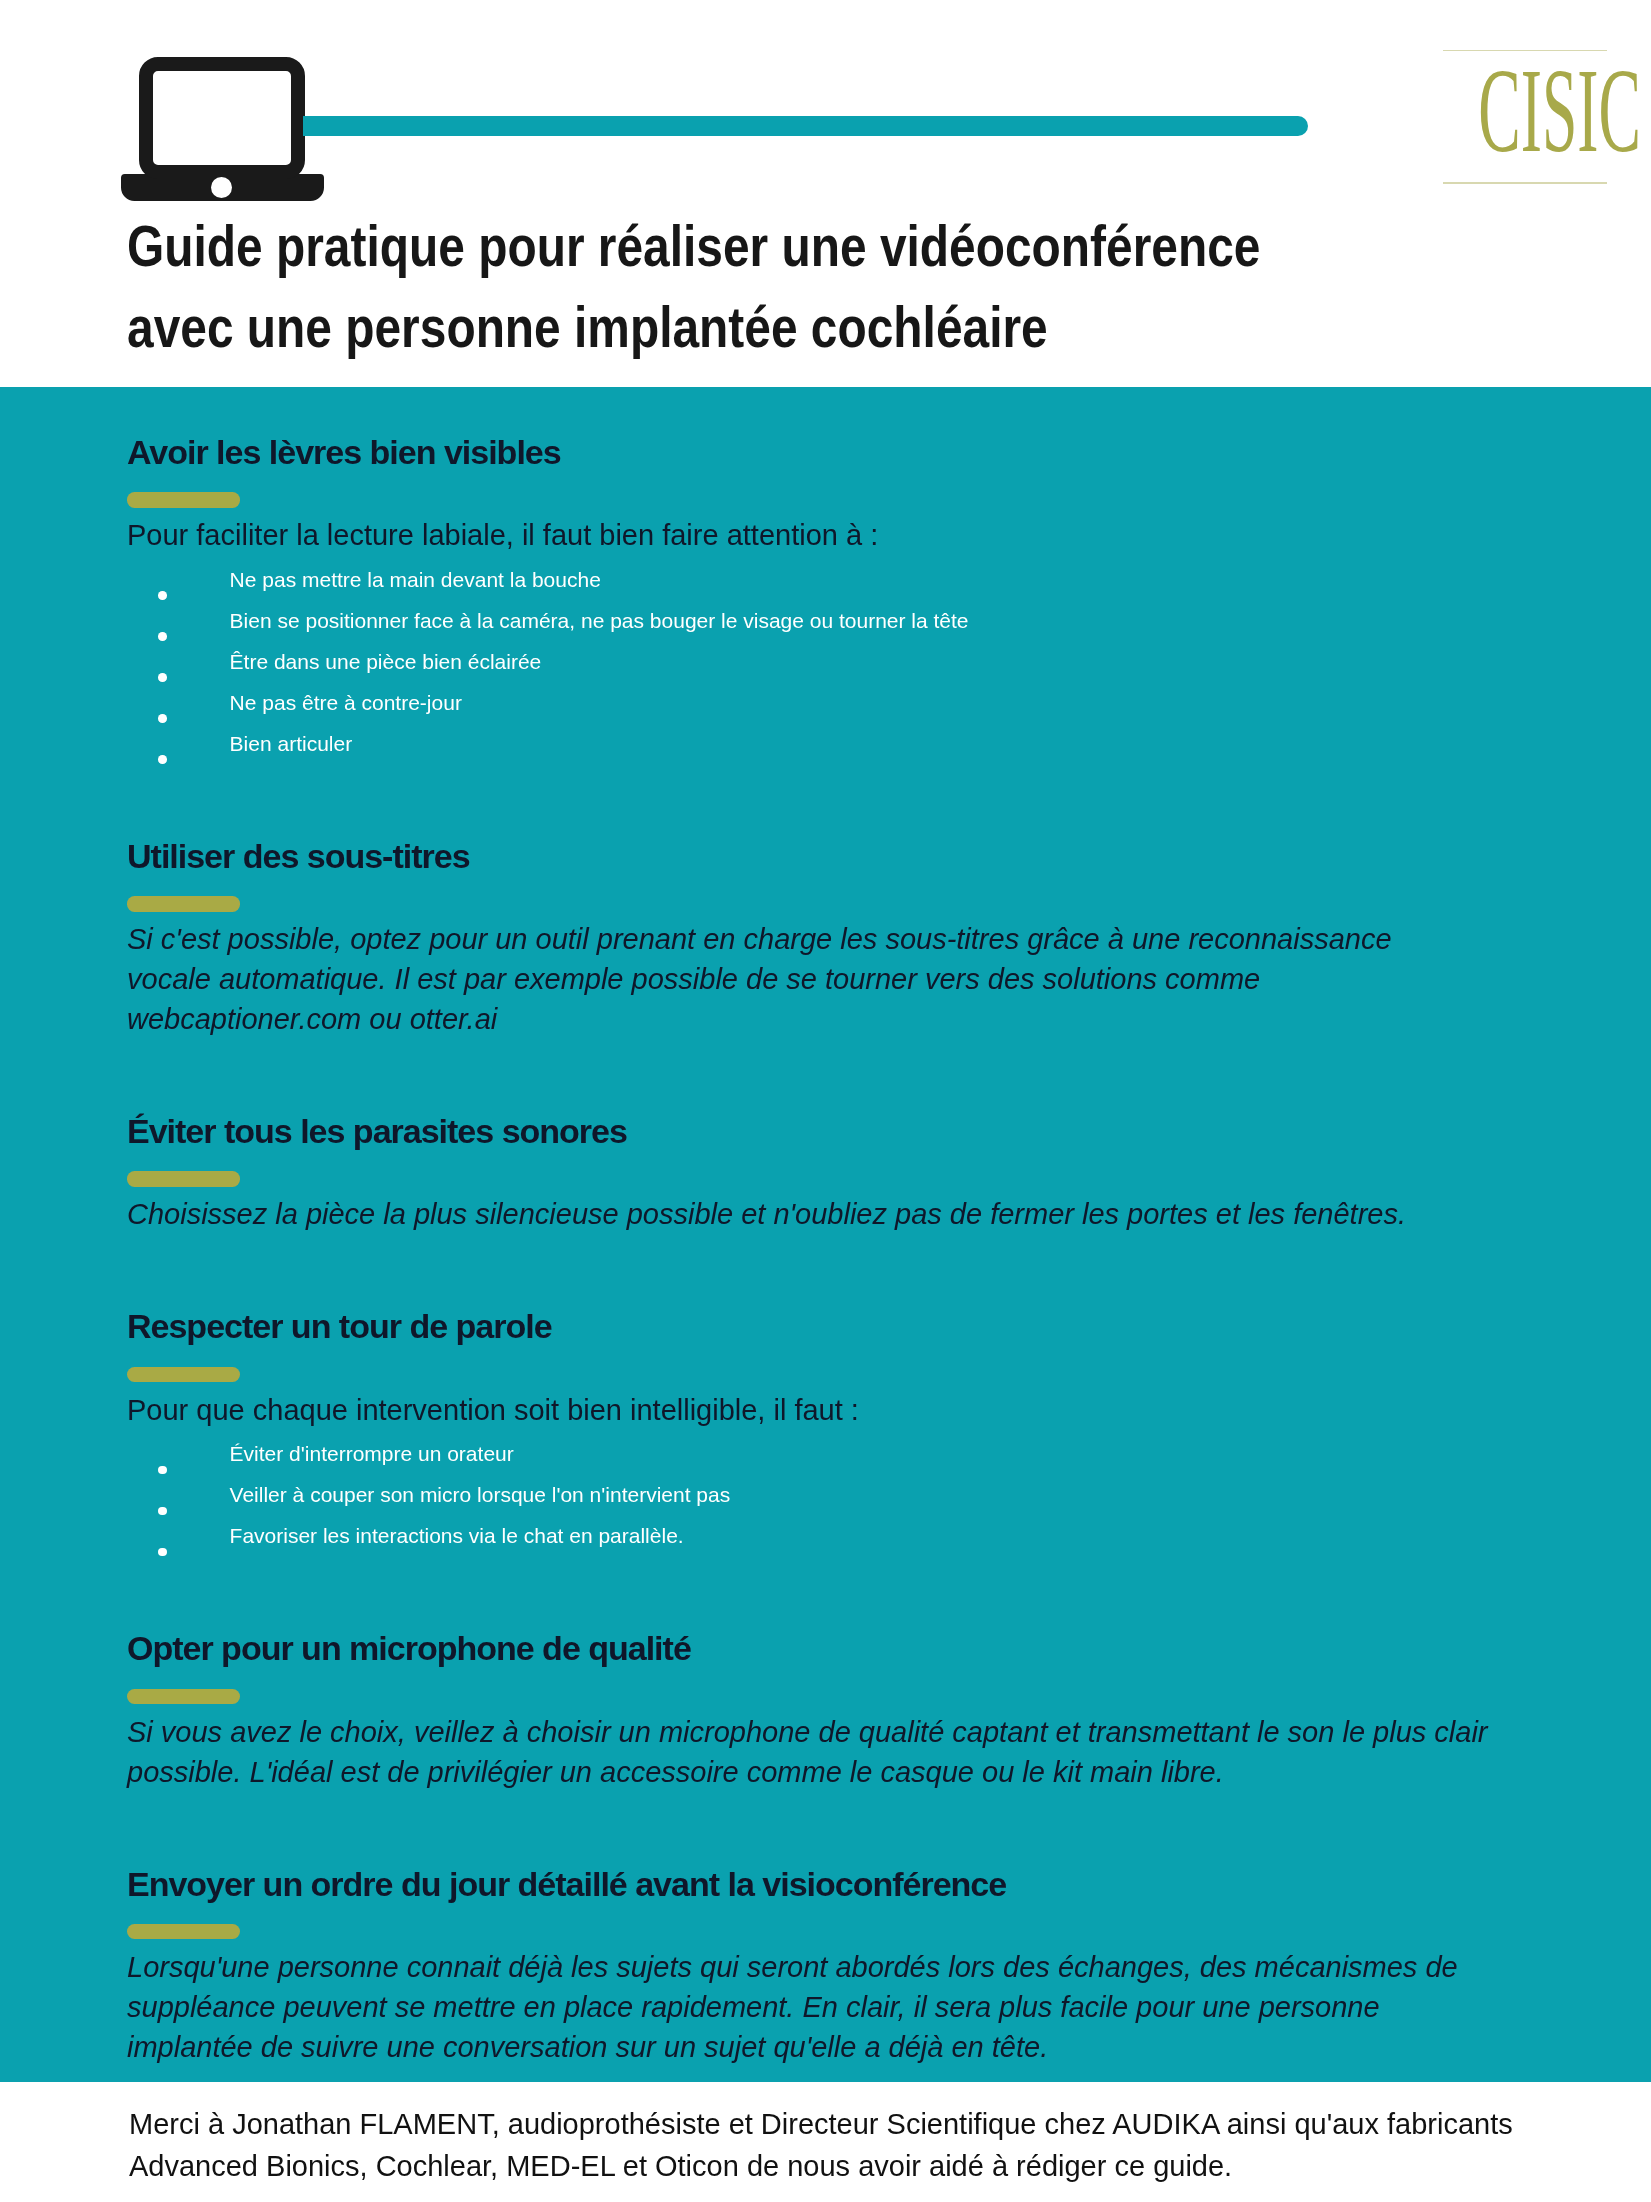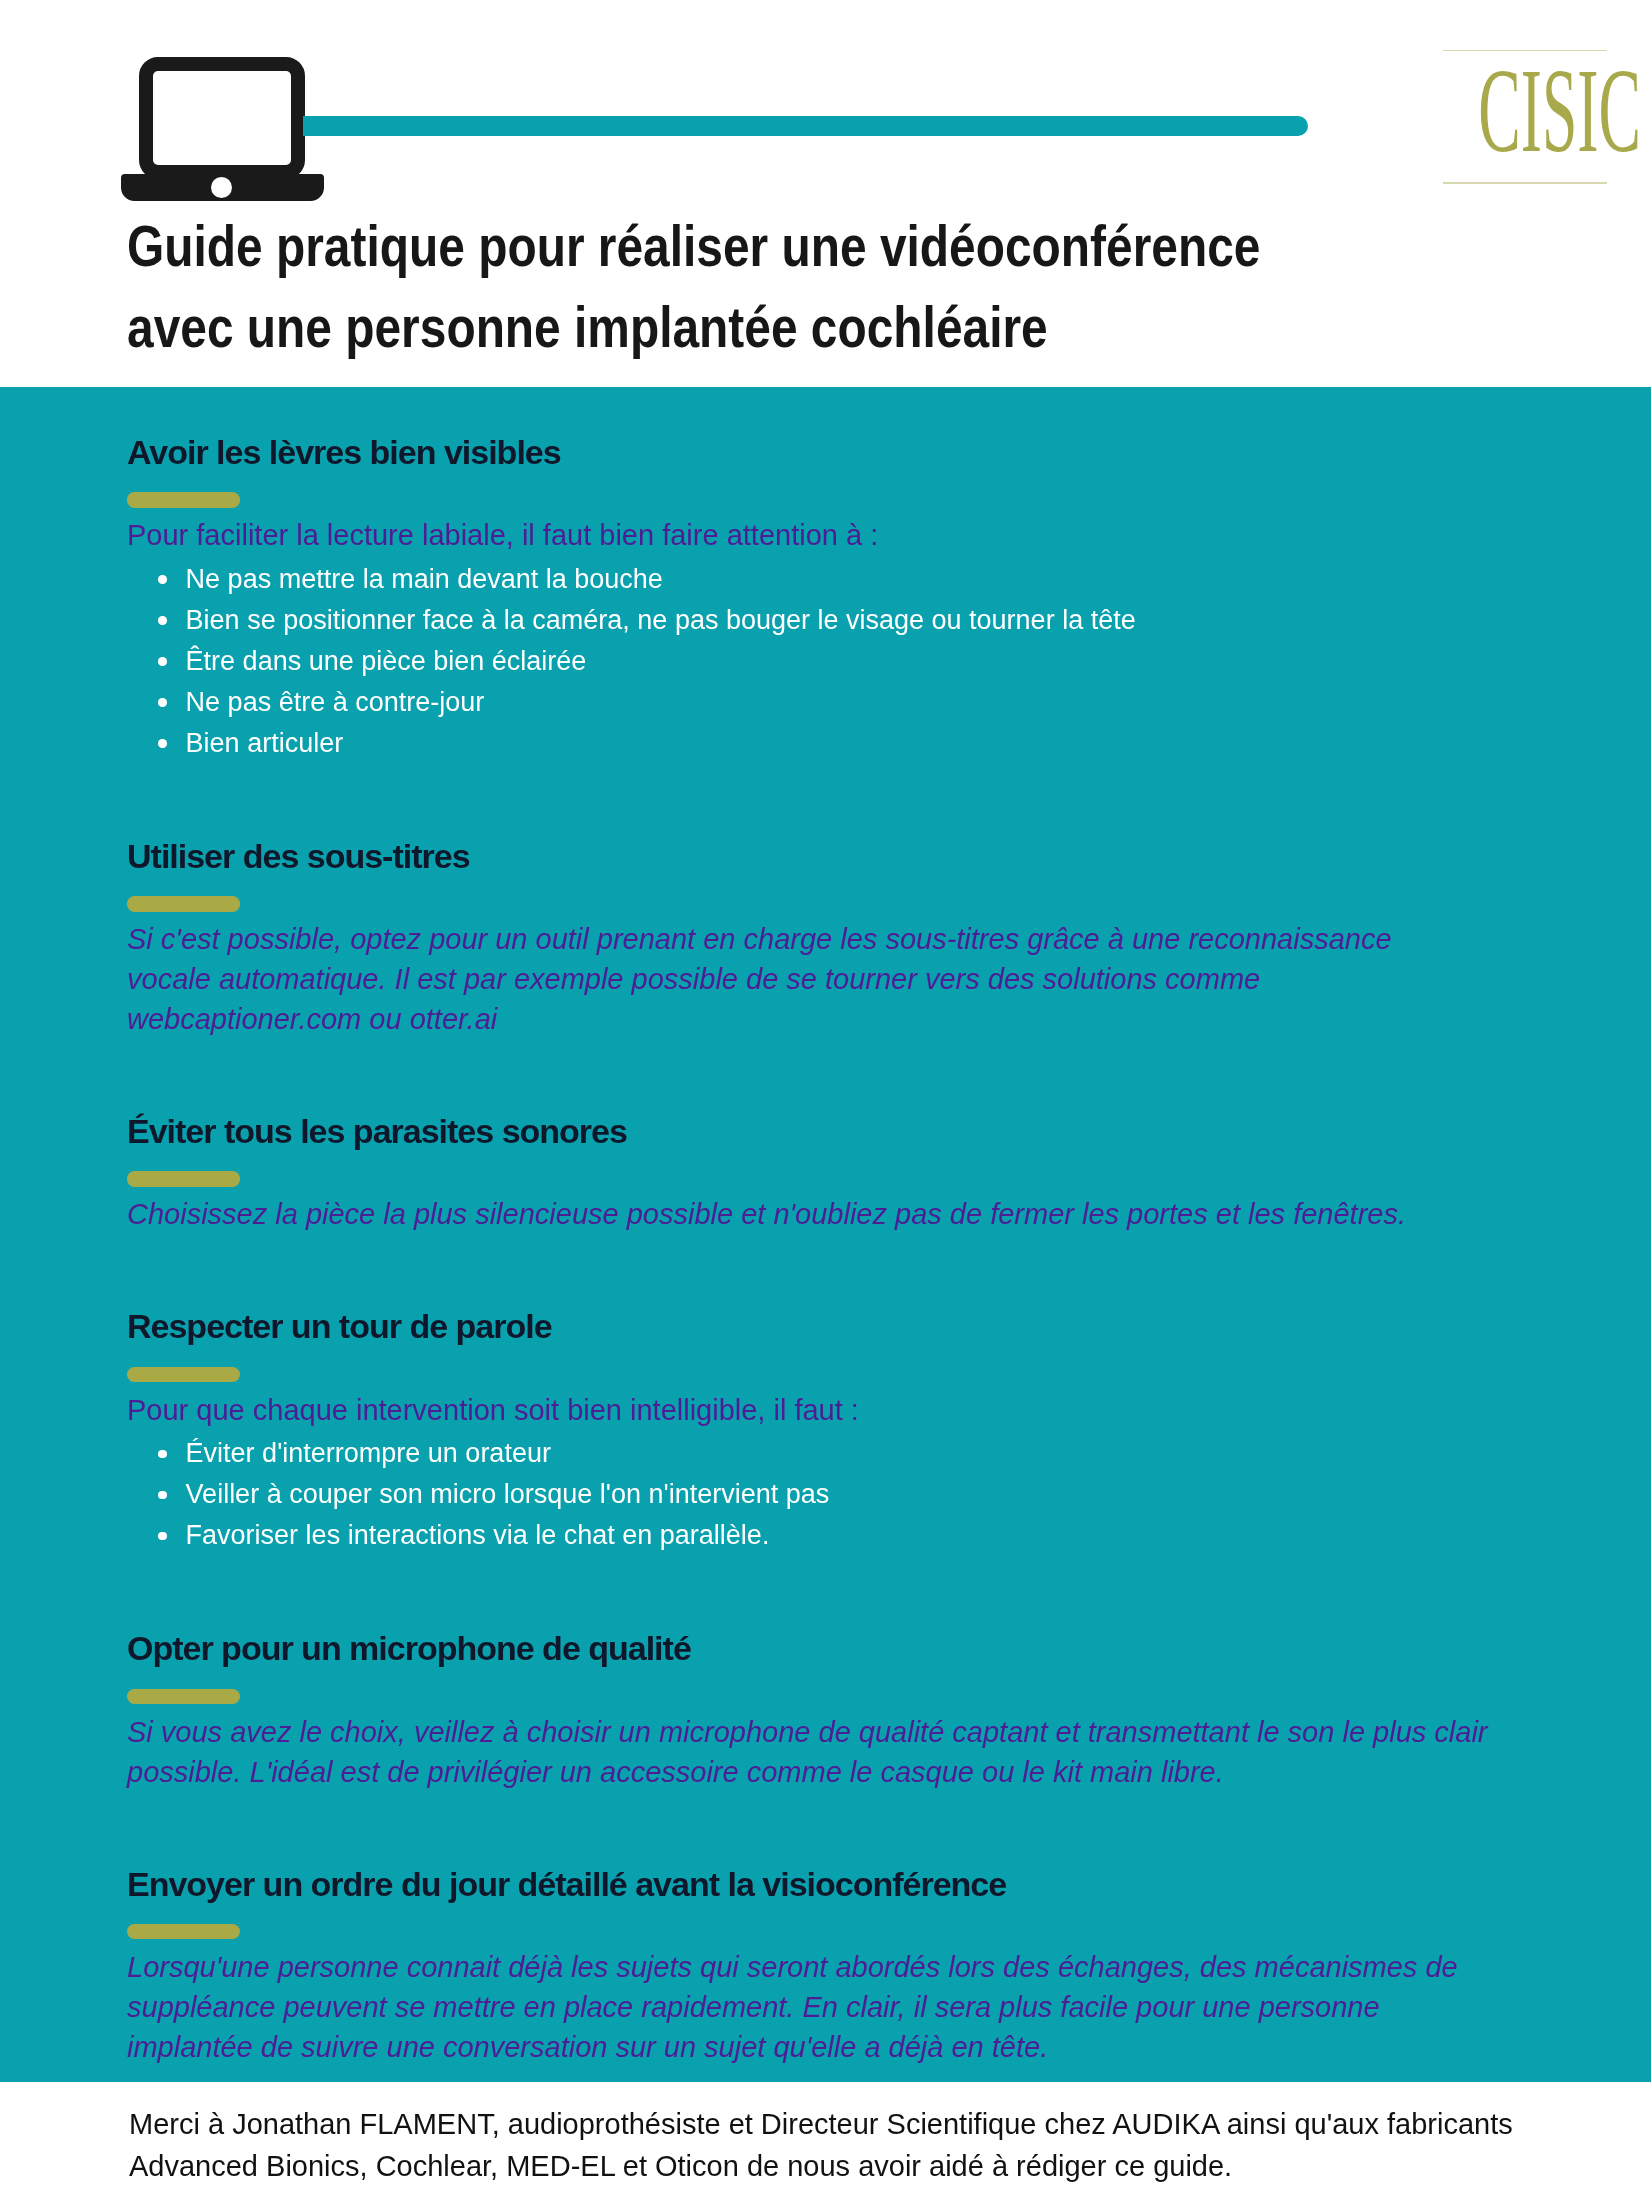--- a/index.html
+++ b/index.html
@@ -45,24 +45,24 @@
     box-sizing:border-box;padding:40px 129px 0 127px;color:#ffffff;
   }
   .section{margin:0;}
   .section + .section{margin-top:67px;}
   .section h2{
     margin:0;font-size:34px;line-height:50px;font-weight:bold;color:#0f172a;letter-spacing:-1px;
   }
   .accent-bar{
     width:113px;height:15.3px;border-radius:7.6px;background:#a9aa45;margin-top:15.3px;
   }
-  .section p{margin:7.6px 0 0 0;font-size:29px;line-height:40px;color:#4c1d95;}
+  .section p{margin:7.6px 0 0 0;font-size:29px;line-height:40px;color:#0f172a;}
   .section p.para{max-width:1357px;font-style:italic;}
   .section ul{list-style:none;margin:3.8px 0 0 0;padding:0 0 0 31px;}
-  .section li{display:flex;align-items:flex-start;font-size:27px;line-height:41px;}
+  .section li{display:flex;align-items:flex-end;font-size:21px;line-height:41px;gap:44px;}
   .bullet-dot{flex:none;width:8.6px;height:8.6px;border-radius:50%;background:#ffffff;margin:16.3px 19px 0 0;}
   
   .footer{
     position:absolute;top:2082px;left:0;width:1652px;height:94px;background:#ffffff;
     box-sizing:border-box;padding:21px 67px 0 129px;
   }
   .footer p{margin:0;font-size:29px;line-height:42px;color:#111111;max-width:1463px;}
 </style>
 </head>
 <body>

